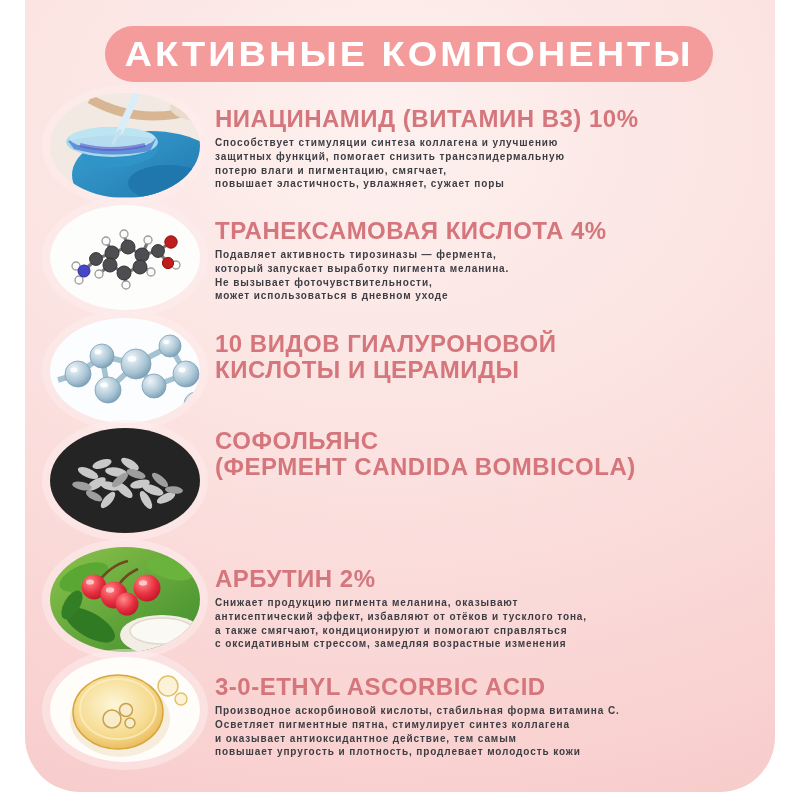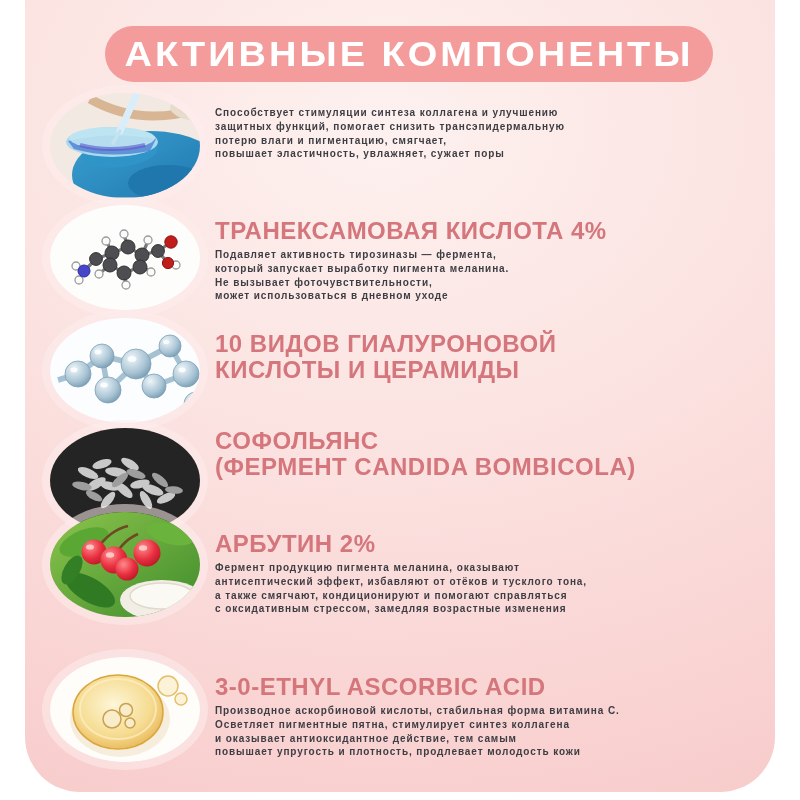--- a/index.html
+++ b/index.html
@@ -19,21 +19,21 @@
   }
   .pill span{
     color:#fff;font-weight:800;font-size:38px;letter-spacing:3px;white-space:nowrap;
     transform:scaleY(0.92);
   }
   .section{position:absolute;left:25px;display:flex;align-items:flex-start;}
   .s1{top:93px;}
   .s2{top:205px;}
   .s3{top:318px;}
   .s4{top:428px;}
-  .s5{top:512px;}
+  .s5{top:547px;}
   .s6{top:657px;}
   .medallion{
     width:150px;height:105px;border-radius:50%;overflow:hidden;flex:0 0 150px;
     box-shadow:0 0 0 8px rgba(253,236,236,0.55);
   }
   .medallion svg{display:block;width:150px;height:105px;}
   .text{margin-left:15px;width:562px;}
   .s1 .text{padding-top:13px;}
   .s2 .text{padding-top:13px;}
   .s3 .text{padding-top:13px;}
@@ -75,20 +75,21 @@
         <ellipse cx="62" cy="49" rx="46" ry="15" fill="#a9d9ec"></ellipse>
         <path d="M18 48 Q60 38 106 46 L100 58 Q58 66 24 56 Z" fill="#4a78d2" opacity="0.75"></path>
         <ellipse cx="62" cy="45" rx="43" ry="11" fill="#bfe4f2" opacity="0.9"></ellipse>
         <path d="M30 52 Q60 60 95 52" stroke="#5a55c8" stroke-width="4" fill="none" opacity="0.6"></path>
         <path d="M88 -2 L70 38" stroke="#d9eef8" stroke-width="7" stroke-linecap="round"></path>
         <path d="M70 38 L63 50" stroke="#c4e2f0" stroke-width="3.5" stroke-linecap="round"></path>
         <ellipse cx="118" cy="90" rx="40" ry="18" fill="#1f77ad"></ellipse>
       </svg>
     </div>
     <div class="text">
+      <h2>НИАЦИНАМИД (ВИТАМИН В3) 10%</h2>
       <p class="body">Способствует стимуляции синтеза коллагена и улучшению
 защитных функций, помогает снизить трансэпидермальную
 потерю влаги и пигментацию, смягчает,
 повышает эластичность, увлажняет, сужает поры</p>
     </div>
   </div>
 
   <div class="section s2">
     <div class="medallion">
       <svg viewBox="0 0 150 105">
@@ -233,21 +234,21 @@
         <circle cx="97" cy="41" r="13.5" fill="url(#ber)"></circle>
         <ellipse cx="40" cy="35" rx="4" ry="2.6" fill="#ffd2d2" opacity="0.85"></ellipse>
         <ellipse cx="60" cy="43" rx="4.2" ry="2.8" fill="#ffd2d2" opacity="0.85"></ellipse>
         <ellipse cx="93" cy="36" rx="4.2" ry="2.8" fill="#ffd2d2" opacity="0.85"></ellipse>
         <ellipse cx="112" cy="88" rx="42" ry="20" fill="#f2eee6"></ellipse>
         <ellipse cx="112" cy="84" rx="32" ry="13" fill="#fbf9f4" stroke="#e0d9cc" stroke-width="1.5"></ellipse>
       </svg>
     </div>
     <div class="text">
       <h2>АРБУТИН 2%</h2>
-      <p class="body">Фермент продукцию пигмента меланина, оказывают
+      <p class="body">Снижает продукцию пигмента меланина, оказывают
 антисептический эффект, избавляют от отёков и тусклого тона,
 а также смягчают, кондиционируют и помогают справляться
 с оксидативным стрессом, замедляя возрастные изменения</p>
     </div>
   </div>
 
   <div class="section s6">
     <div class="medallion">
       <svg viewBox="0 0 150 105">
         <defs>

